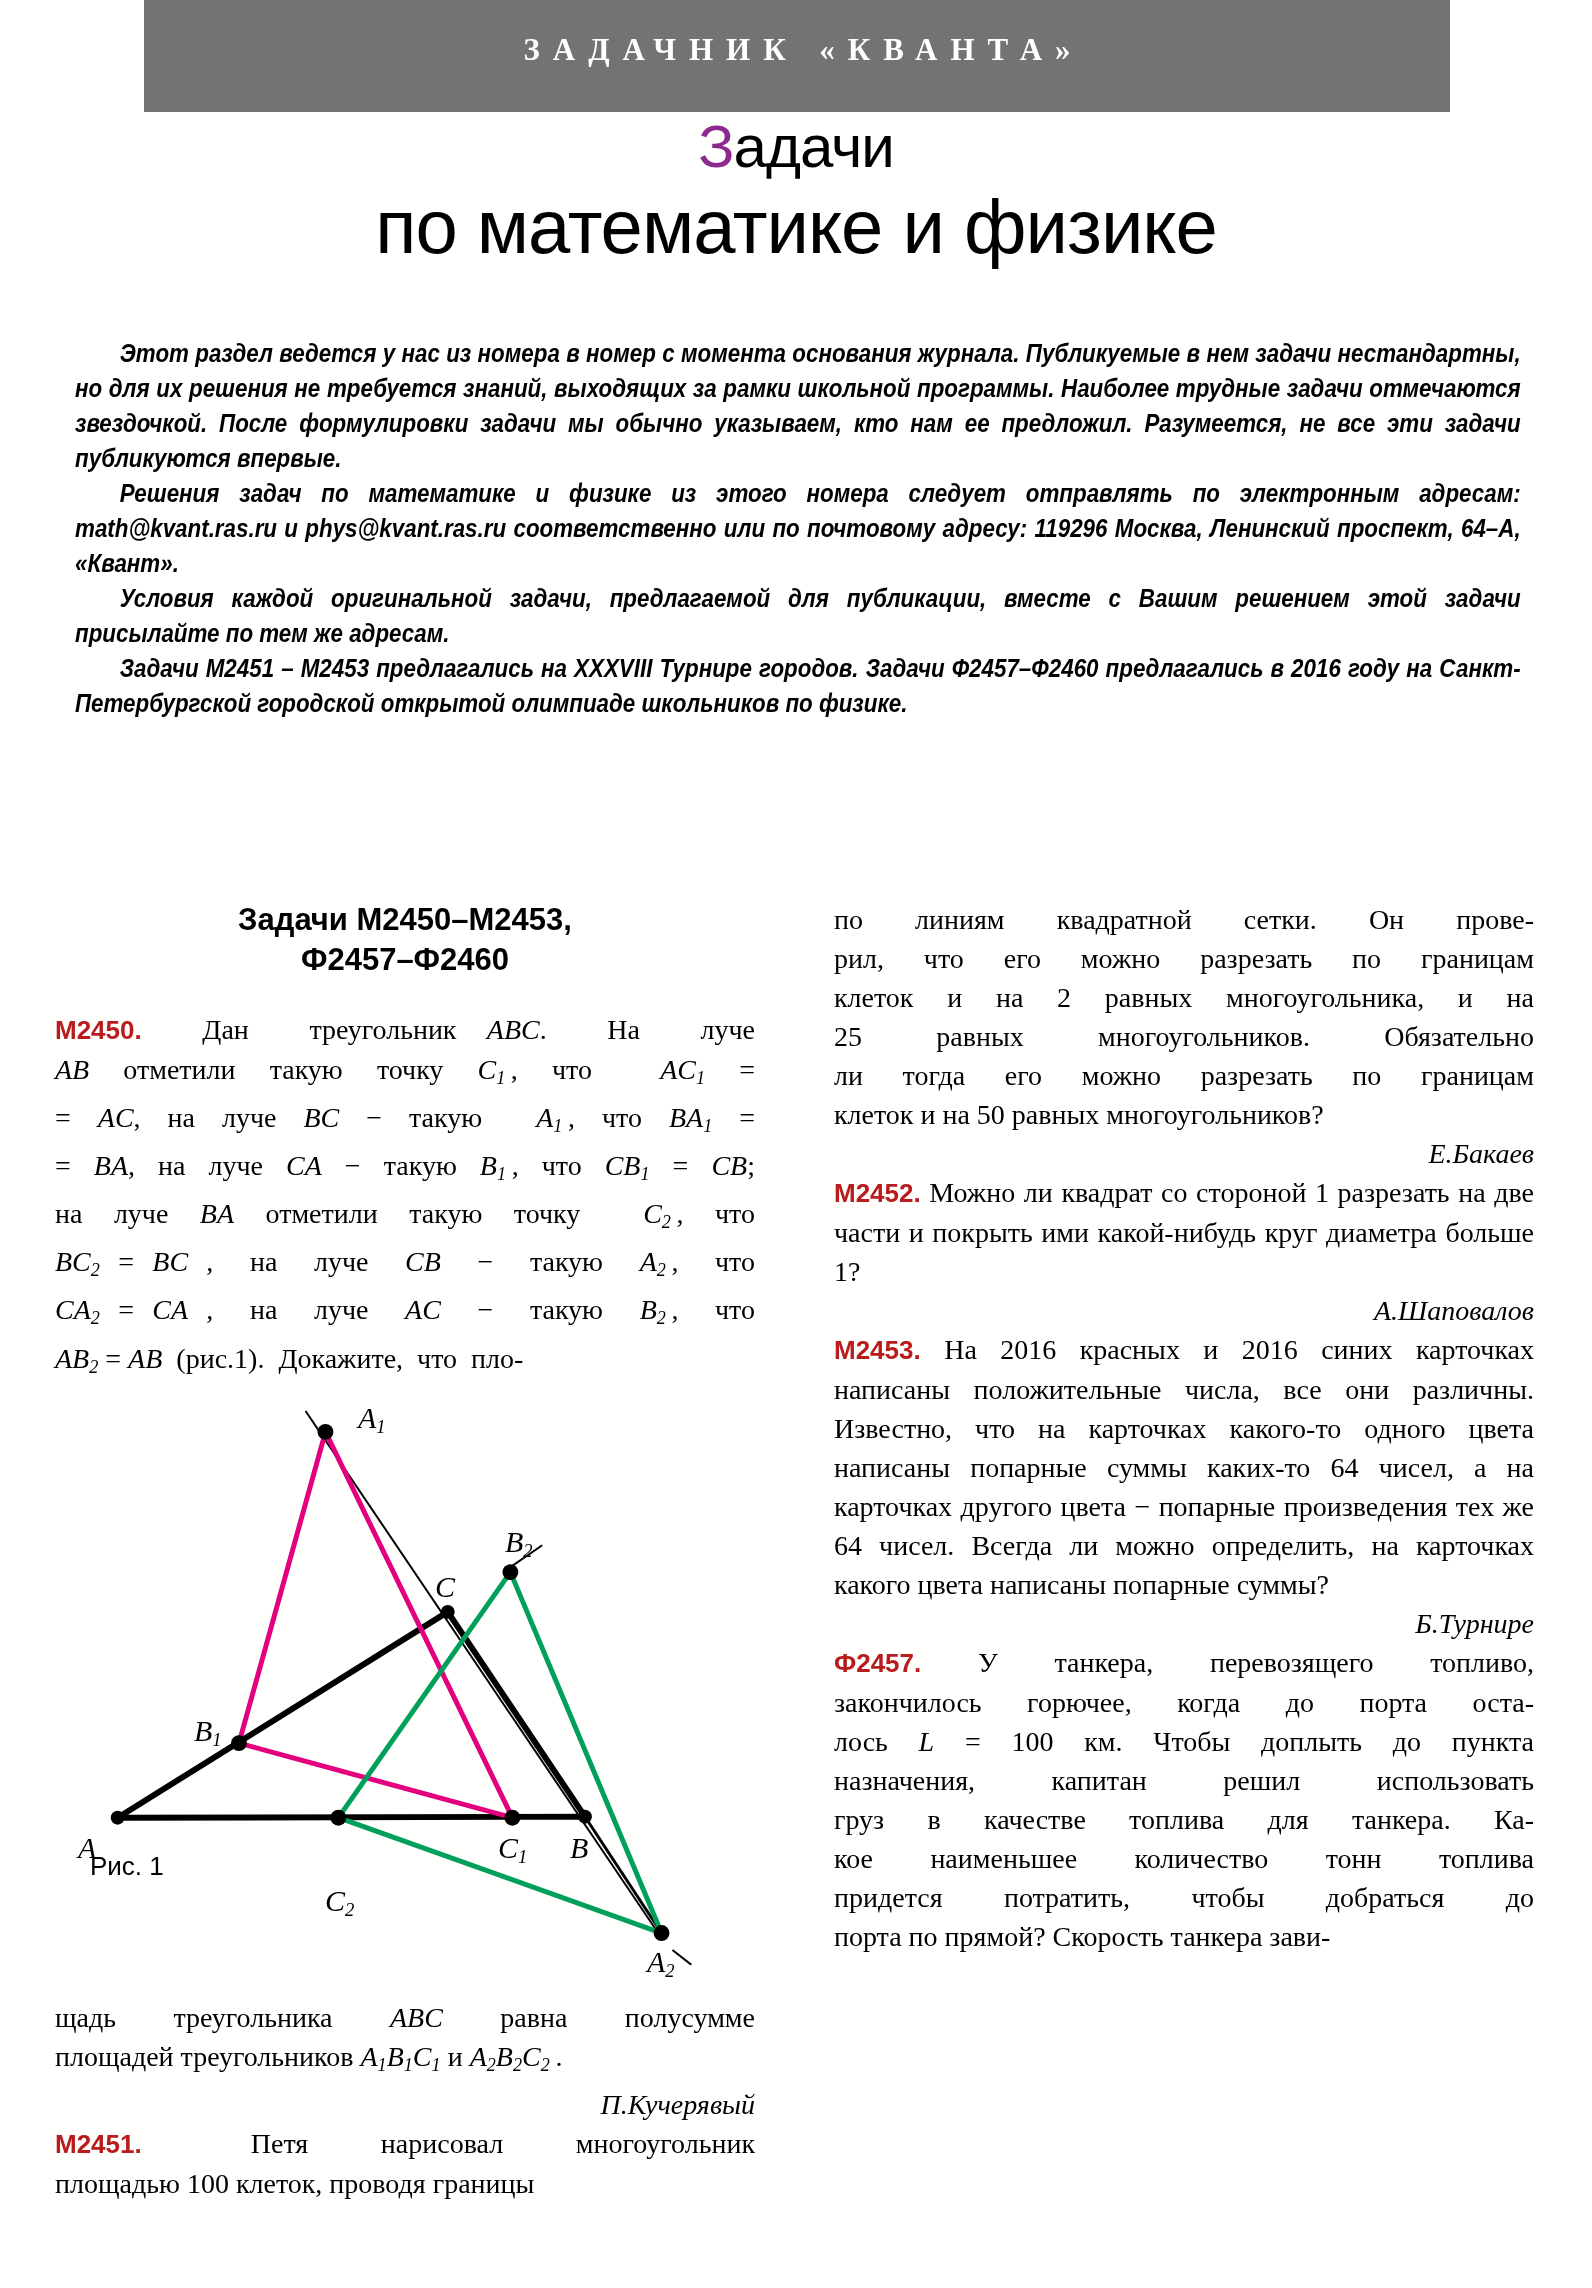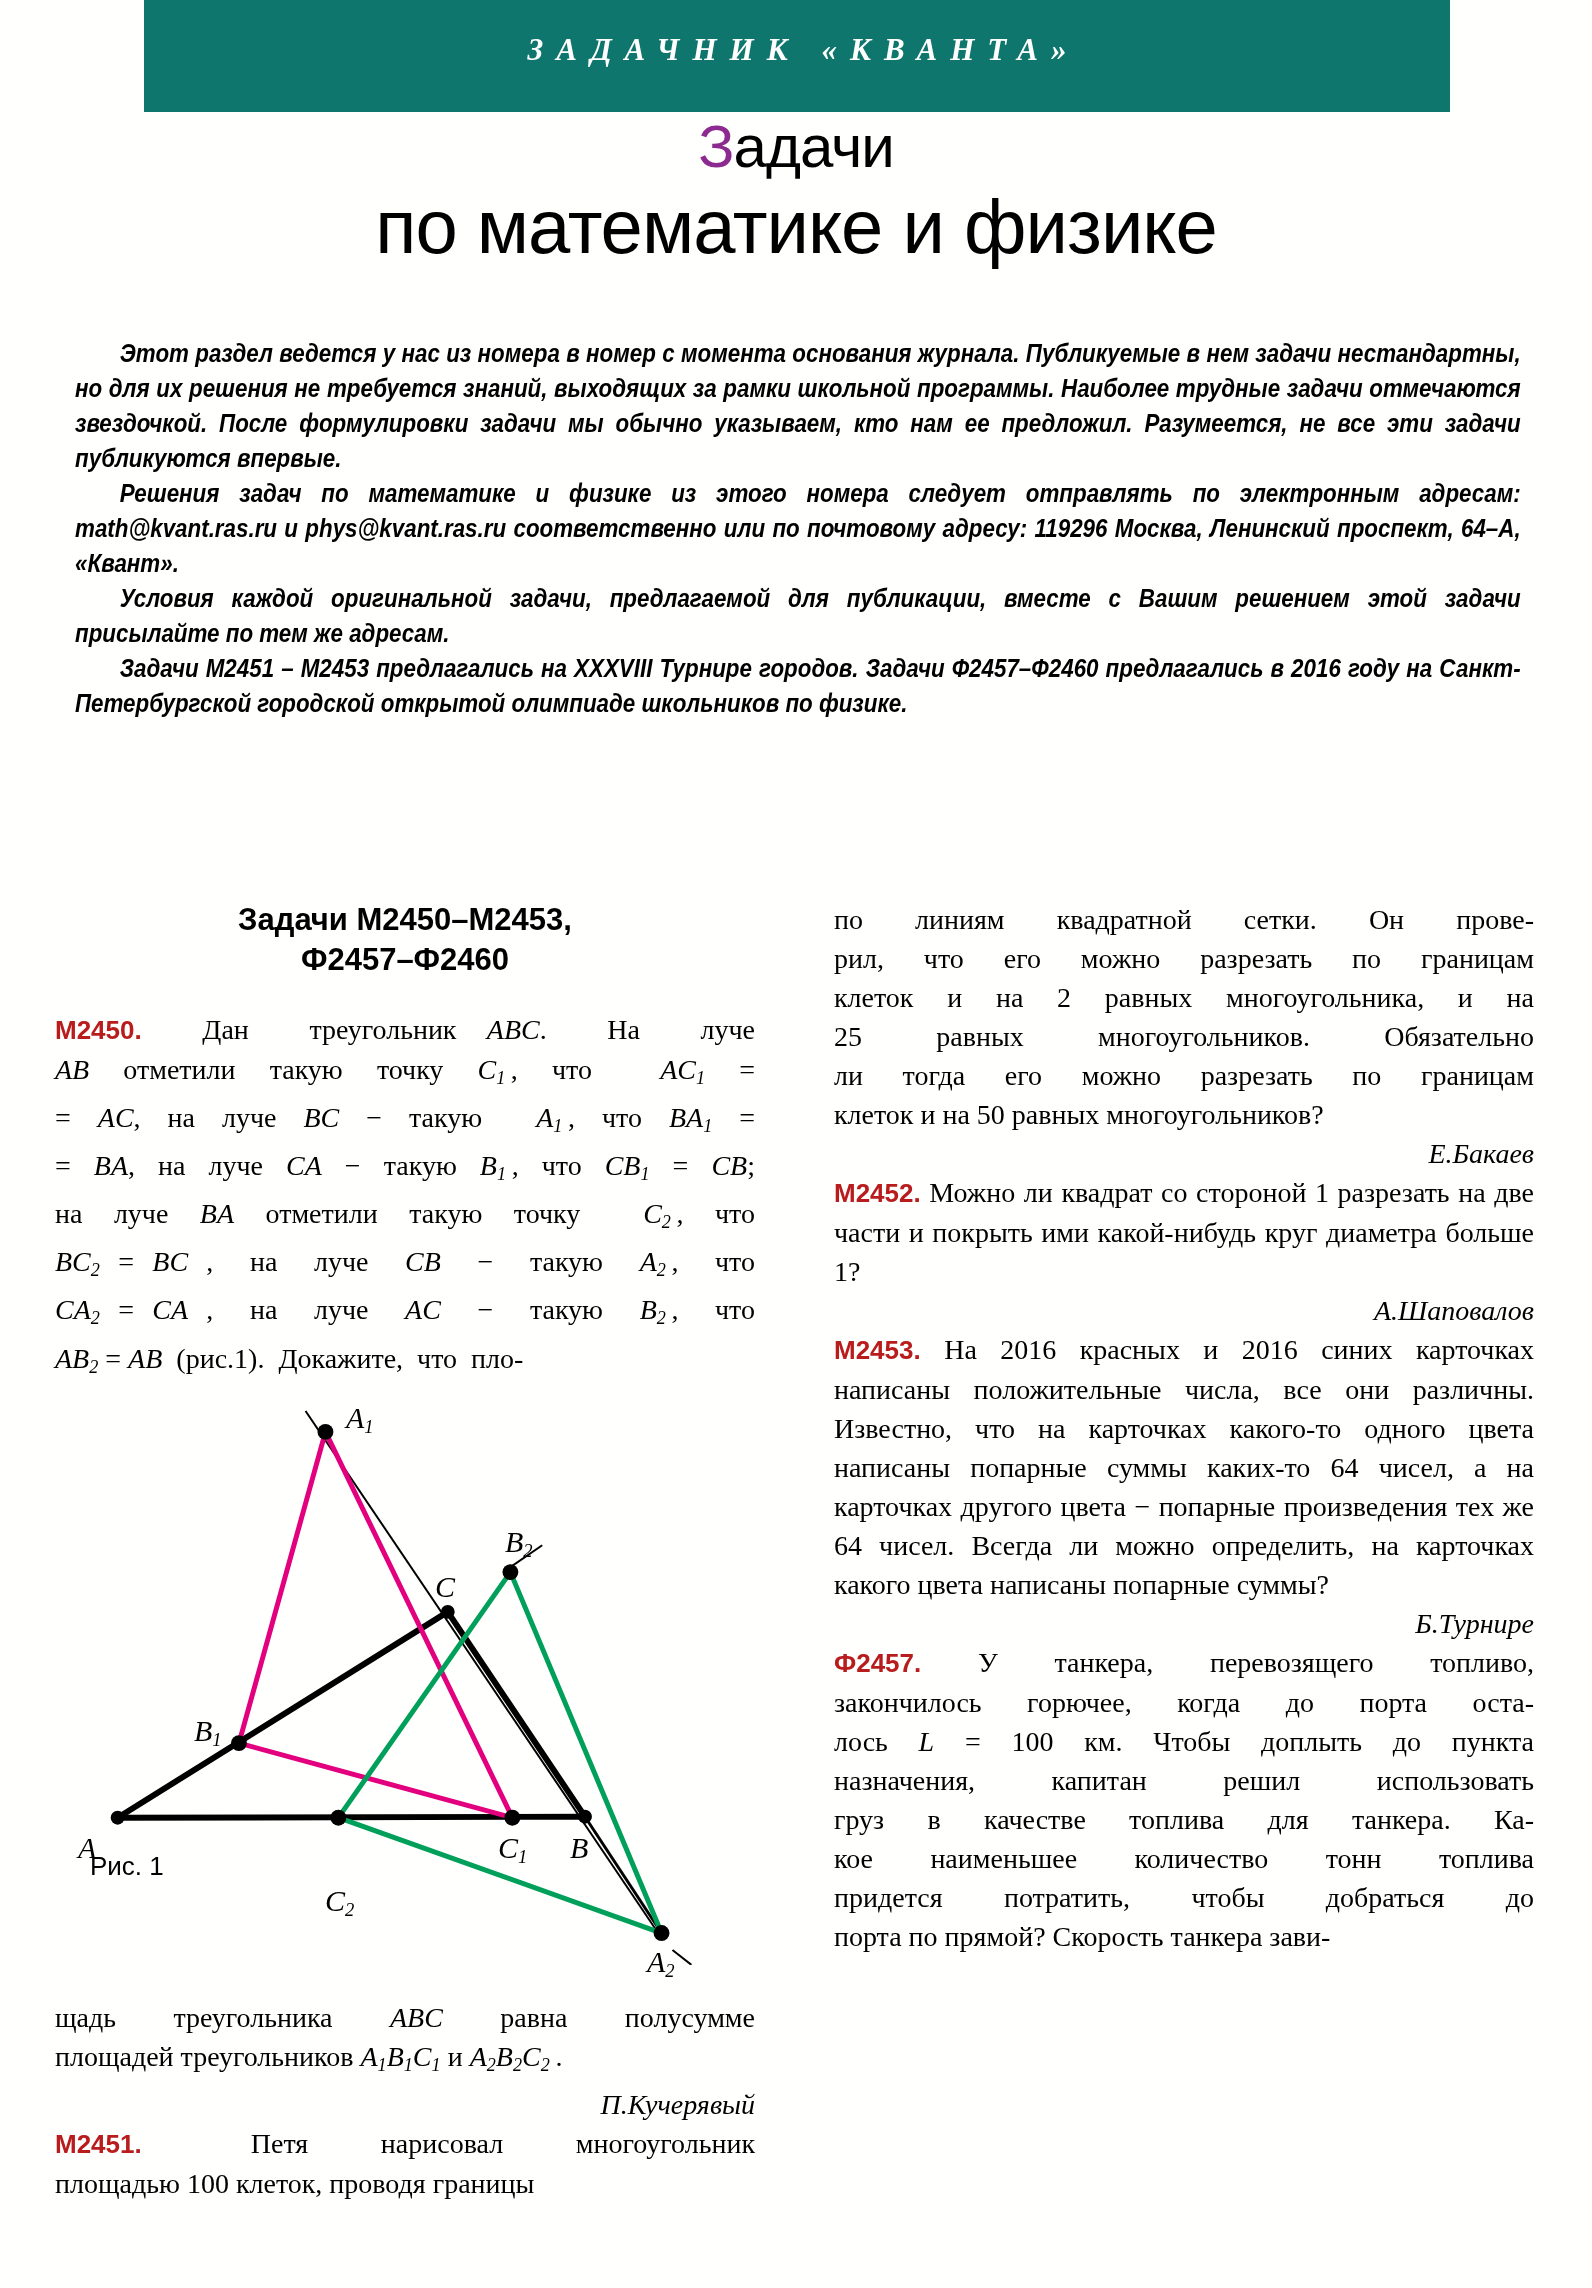--- a/index.html
+++ b/index.html
@@ -4,22 +4,21 @@
 <style>
   html,body{margin:0;padding:0;}
   body{
     width:1592px;height:2289px;background:#fffffe;
     font-family:"Liberation Serif", serif;
     color:#000;position:relative;overflow:hidden;
   }
   
   #banner{
     position:absolute;left:144px;top:0;width:1306px;height:112px;
-    background:#0f766e;
-    font-style:italic;
+    background:#737373;
   }
   #banner-text{
     position:absolute;left:0;right:0;top:32px;
     text-align:center;color:#ffffff;
     font-family:"Liberation Serif", serif;
     font-weight:700;font-size:31px;letter-spacing:13px;
     text-indent:13px;
   }
   
   #title-wrap{
@@ -147,21 +146,21 @@
     <circle cx="610" cy="548" r="8"></circle>
     <circle cx="458" cy="185" r="8"></circle>
     <circle cx="285" cy="432" r="8"></circle>
   </g>
 </svg>
 
 <div class="fl" style="left:78px;  top:1831px;">A</div>
 <div class="fl" style="left:325px; top:1884px;">C<sub>2</sub></div>
 <div class="fl" style="left:498px; top:1831px;">C<sub>1</sub></div>
 <div class="fl" style="left:570px; top:1831px;">B</div>
-<div class="fl" style="left:346px; top:1401px;">A<sub>1</sub></div>
+<div class="fl" style="left:358px; top:1401px;">A<sub>1</sub></div>
 <div class="fl" style="left:194px; top:1714px;">B<sub>1</sub></div>
 <div class="fl" style="left:505px; top:1525px;">B<sub>2</sub></div>
 <div class="fl" style="left:435px; top:1570px;">C</div>
 <div class="fl" style="left:647px; top:1945px;">A<sub>2</sub></div>
 
 <div id="fig-caption">Рис. 1</div>
 
 <div class="col" id="col-left-bottom" style="top:1998px;left:55px;">
   <p>
     щадь&nbsp;треугольника&nbsp;<span class="mi">ABC</span>&nbsp;равна&nbsp;полусумме

